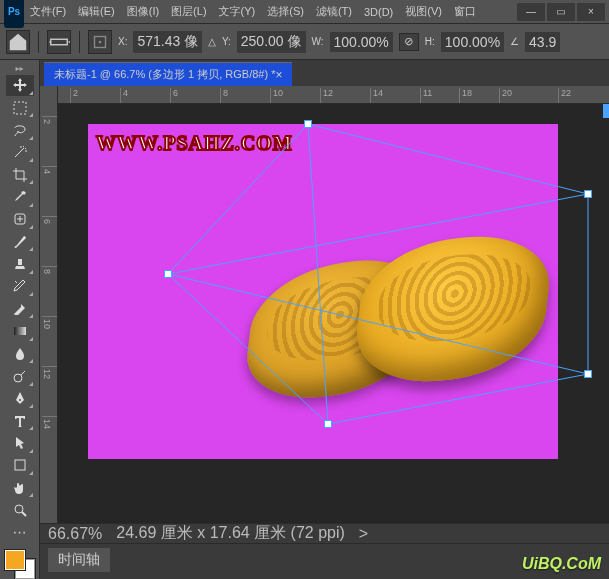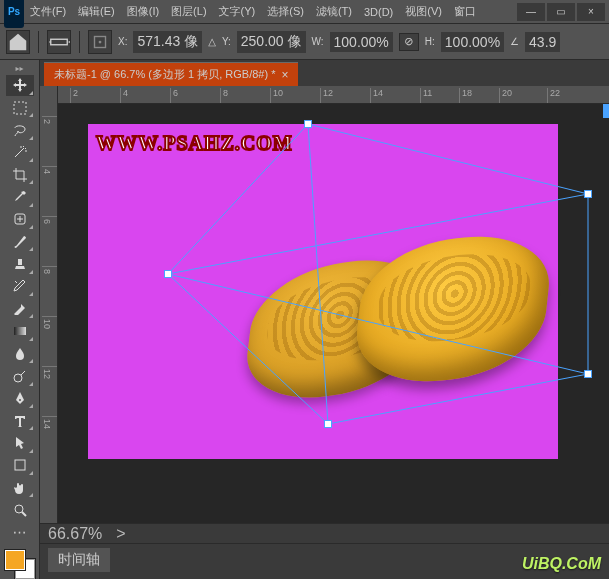--- a/index.html
+++ b/index.html
@@ -8,21 +8,21 @@
 .menubar .logo{width:20px;height:32px;background:#001e36;border-radius:3px;display:flex;align-items:center;justify-content:center;color:#31a8ff;font-weight:bold;font-size:10px}
 .menubar .menu-item{padding:0 6px;cursor:default}
 .menubar .win-controls{margin-left:auto;display:flex;gap:2px}
 .menubar .win-btn{width:28px;height:18px;background:#3a3a3a;display:flex;align-items:center;justify-content:center;font-size:10px}
 .optbar{height:36px;background:#535353;display:flex;align-items:center;padding:0 6px;border-bottom:1px solid #2a2a2a;gap:6px}
 .opt-icon{width:24px;height:24px;display:flex;align-items:center;justify-content:center;background:#3f3f3f;border:1px solid #2a2a2a}
 .opt-sep{width:1px;height:22px;background:#2a2a2a;margin:0 2px}
 .opt-label{font-size:10px;color:#ccc}
 .opt-val{background:#3a3a3a;padding:2px 4px;font-size:14px;min-width:52px;text-align:right}
 .tab-row{height:26px;background:#3a3a3a;display:flex;align-items:end;padding-left:44px}
-.tab{background:#c2410c;padding:4px 10px;border-top:1px solid #6a6a6a;font-size:11px;display:flex;align-items:center;gap:6px}
+.tab{background:#1d4ed8;padding:4px 10px;border-top:1px solid #6a6a6a;font-size:11px;display:flex;align-items:center;}
 .tab .close{font-size:12px}
 .hruler{position:absolute;left:40px;top:86px;right:0;height:18px;background:#535353;border-bottom:1px solid #2a2a2a;overflow:hidden}
 .vruler{position:absolute;left:40px;top:86px;width:18px;bottom:56px;background:#535353;border-right:1px solid #2a2a2a;overflow:hidden}
 .ruler-tick{position:absolute;font-size:9px;color:#aaa}
 .hruler .ruler-tick{top:2px;border-left:1px solid #777;height:16px;padding-left:2px}
 .vruler .ruler-tick{left:2px;border-top:1px solid #777;width:16px;padding-top:2px;writing-mode:vertical-lr}
 .toolbar{position:absolute;left:0;top:60px;width:40px;bottom:0;background:#535353;border-right:1px solid #2a2a2a;display:flex;flex-direction:column;align-items:center;padding-top:4px;gap:1px}
 .toolbar .expand{width:36px;height:10px;display:flex;justify-content:center;color:#aaa;font-size:8px}
 .tool{width:28px;height:22px;display:flex;align-items:center;justify-content:center;position:relative;cursor:default}
 .tool.active{background:#3a3a3a}
@@ -250,21 +250,21 @@
   <span class="ruler-tick" style="left:30px">2</span>
   <span class="ruler-tick" style="left:80px">4</span>
   <span class="ruler-tick" style="left:130px">6</span>
   <span class="ruler-tick" style="left:180px">8</span>
   <span class="ruler-tick" style="left:230px">10</span>
   <span class="ruler-tick" style="left:280px">12</span>
   <span class="ruler-tick" style="left:330px">14</span>
   <span class="ruler-tick" style="left:380px">11</span>
   <span class="ruler-tick" style="left:419px">18</span>
   <span class="ruler-tick" style="left:459px">20</span>
-  <span class="ruler-tick" style="left:507px">22</span>
+  <span class="ruler-tick" style="left:518px">22</span>
 
 </div>
 
 <div class="vruler">
   <span class="ruler-tick" style="top:30px">2</span>
   <span class="ruler-tick" style="top:80px">4</span>
   <span class="ruler-tick" style="top:130px">6</span>
   <span class="ruler-tick" style="top:180px">8</span>
   <span class="ruler-tick" style="top:230px">10</span>
   <span class="ruler-tick" style="top:280px">12</span>
@@ -286,20 +286,21 @@
   <div class="hbox" style="left:250px;top:20px"></div>
   <div class="hbox" style="left:530px;top:90px"></div>
   <div class="hbox" style="left:530px;top:270px"></div>
   <div class="hbox" style="left:270px;top:320px"></div>
   <div class="hbox" style="left:110px;top:170px"></div>
 </div>
 <div class="right-edge"></div>
 
 <div class="statusbar">
   <span>66.67%</span>
+  <span>24.69 厘米 x 17.64 厘米 (72 ppi)</span>
   <span>&gt;</span>
 </div>
 
 <div class="panelbar">
   <div class="panel-tab">时间轴</div>
 </div>
 
 <div class="wmark">UiBQ.CoM</div>
 
 </body></html>

